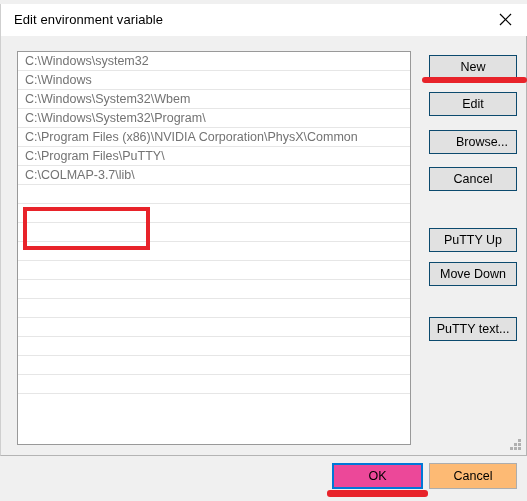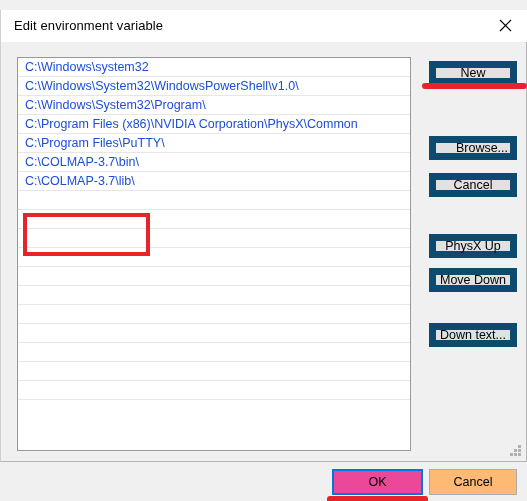--- a/index.html
+++ b/index.html
@@ -13,21 +13,21 @@
     font-family: "Liberation Sans", sans-serif;
     font-size: 12px;
     color: #000000;
     overflow: hidden;
     position: relative;
   }
 
   
   #dialog {
     position: absolute;
-    left: 0; top: 10px;
+    left: 0; top: 4px;
     width: 527px;
     height: 452px;
     background: #f0f0f0;
     box-sizing: border-box;
     border-left: 1px solid #cfcfcf;
     border-right: 1px solid #b4b4b4;
     border-bottom: 1px solid #b4b4b4;
   }
 
   
@@ -73,32 +73,32 @@
     box-sizing: border-box;
     overflow: hidden;
   }
   .list-row {
     height: 19px;
     line-height: 19px;
     box-sizing: border-box;
     border-bottom: 1px solid #e6e6e6;
     padding-left: 7px;
     font-size: 12.5px;
-    color: #1d4ed8;
+    color: #737373;
     white-space: nowrap;
     overflow: hidden;
     cursor: default;
   }
   .list-row.empty { color: transparent; }
 
   
   .btn {
     position: absolute;
     background: #e1e1e1;
-    border: 7px solid #0c4a6e;
+    border: 1px solid #0c4a6e;
     box-sizing: border-box;
     font-family: "Liberation Sans", sans-serif;
     font-size: 12.5px;
     color: #000000;
     display: flex;
     align-items: center;
     justify-content: center;
     cursor: default;
     padding: 0;
     white-space: nowrap;
@@ -176,45 +176,46 @@
     <div id="close-button">
       <svg width="13" height="13" viewBox="0 0 13 13" aria-hidden="true">
         <line x1="1" y1="1" x2="12" y2="12" stroke="#000" stroke-width="1.2"></line>
         <line x1="12" y1="1" x2="1" y2="12" stroke="#000" stroke-width="1.2"></line>
       </svg>
     </div>
   </div>
 
   <div id="listbox">
       <div class="list-row">C:\Windows\system32</div>
-      <div class="list-row">C:\Windows\System32\WindowsPowerShell\v1.0\</div>
+      <div class="list-row">C:\Windows</div>
+      <div class="list-row">C:\Windows\System32\Wbem</div>
       <div class="list-row">C:\Windows\System32\Program\</div>
       <div class="list-row">C:\Program Files (x86)\NVIDIA Corporation\PhysX\Common</div>
       <div class="list-row">C:\Program Files\PuTTY\</div>
-      <div class="list-row">C:\COLMAP-3.7\bin\</div>
       <div class="list-row">C:\COLMAP-3.7\lib\</div>
       <div class="list-row empty">&nbsp;</div>
       <div class="list-row empty">&nbsp;</div>
       <div class="list-row empty">&nbsp;</div>
       <div class="list-row empty">&nbsp;</div>
       <div class="list-row empty">&nbsp;</div>
       <div class="list-row empty">&nbsp;</div>
       <div class="list-row empty">&nbsp;</div>
       <div class="list-row empty">&nbsp;</div>
       <div class="list-row empty">&nbsp;</div>
       <div class="list-row empty">&nbsp;</div>
       <div class="list-row empty">&nbsp;</div>
     </div>
 
   <button class="btn" id="btn-new">New</button>
+  <button class="btn" id="btn-edit">Edit</button>
   <button class="btn" id="btn-browse">Browse...</button>
   <button class="btn" id="btn-delete">Cancel</button>
-  <button class="btn" id="btn-moveup">PhysX Up</button>
+  <button class="btn" id="btn-moveup">PuTTY Up</button>
   <button class="btn" id="btn-movedown">Move Down</button>
-  <button class="btn" id="btn-edittext">Down text...</button>
+  <button class="btn" id="btn-edittext">PuTTY text...</button>
 
   <button id="btn-ok">OK</button>
   <button id="btn-cancel">Cancel</button>
 
   <div class="annot-bar" id="annot-new-underline"></div>
   <div class="annot-bar" id="annot-ok-underline"></div>
   <div id="annot-colmap-box"></div>
 
   <div id="resize-grip">
     <i style="left:8px; top:0px;"></i>

